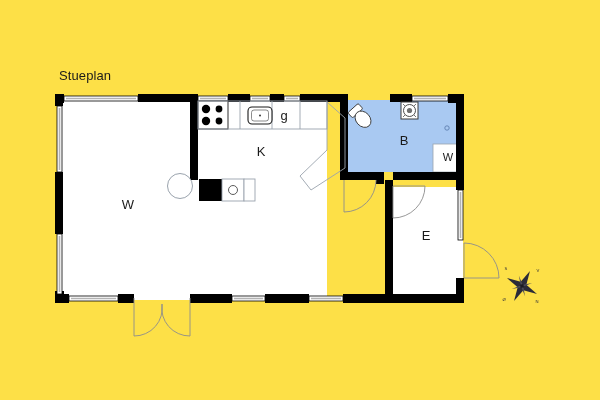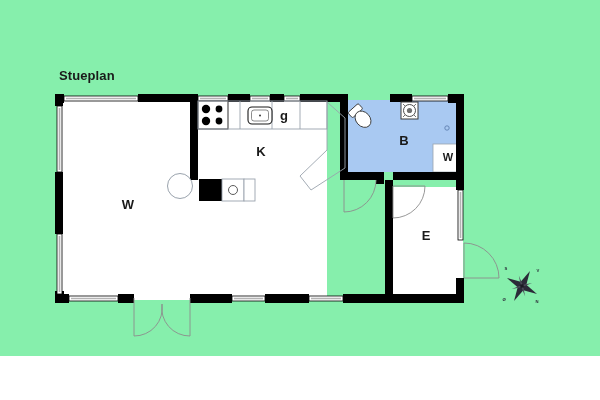--- a/index.html
+++ b/index.html
@@ -10,23 +10,22 @@
   body {
     width: 600px;
     height: 400px;
     font-family: "Liberation Sans", sans-serif;
     overflow: hidden;
     position: relative;
   }
   #floorplan-root {
     position: relative;
     width: 600px;
-    height: 356px;
-    background: #86efac;
-    font-weight: bold;
+    height: 400px;
+    background: #fde047;
   }
   #plan-title {
     position: absolute;
     left: 59px;
     top: 68px;
     font-size: 13px;
     color: #1a1a1a;
     font-family: "Liberation Sans", sans-serif;
     letter-spacing: 0.1px;
     white-space: nowrap;

